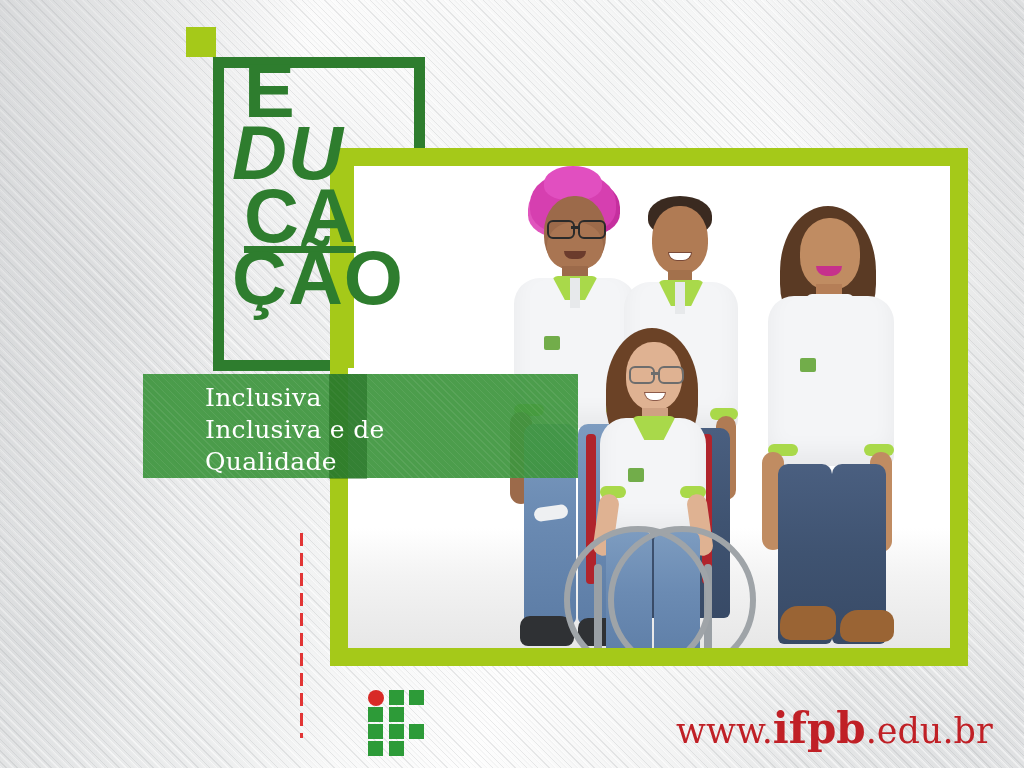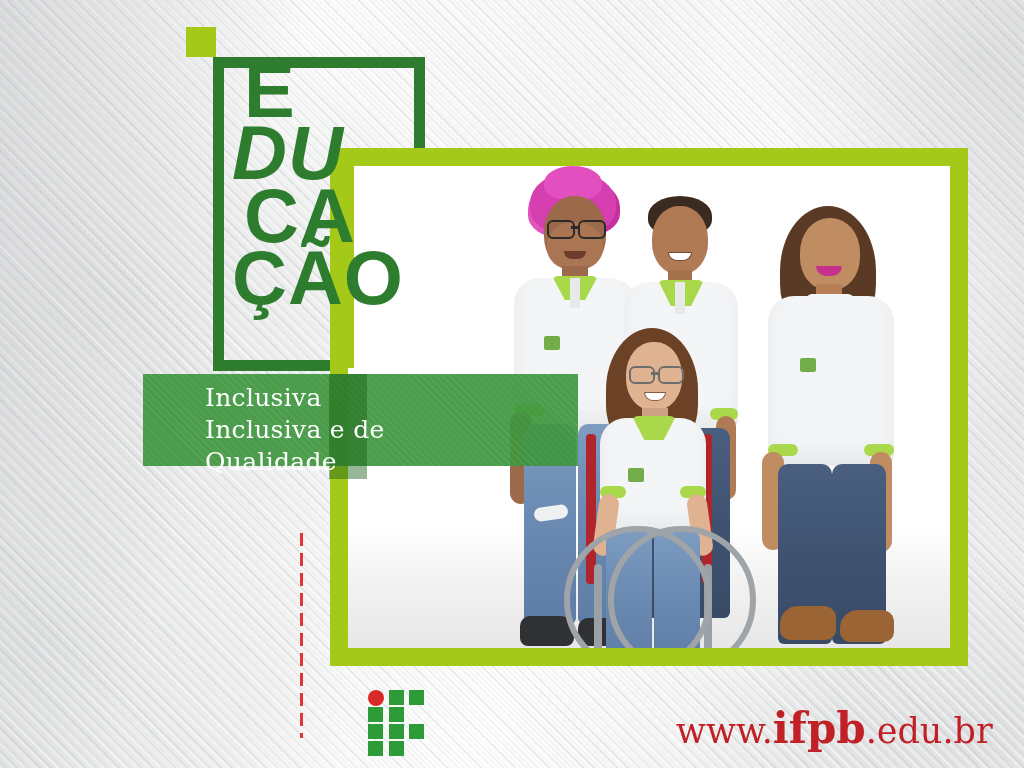--- a/index.html
+++ b/index.html
@@ -140,21 +140,21 @@
     color: #2e7d2e;
     font-weight: bold;
     letter-spacing: 1px;
     line-height: 0.82;
     font-size: 76px;
     z-index: 6;
   }
   .edu-line { display: block; white-space: nowrap; }
   .edu-line.l1 { margin-left: 12px; }
   .edu-line.l2 { margin-left: 0; font-style: italic; }
-  .edu-line.l3 { margin-left: 12px; }
+  .edu-line.l3 { margin-left: 12px; text-decoration: underline; }
   .edu-line.l4 { margin-left: 0px; }
 
   
   .lg-accent-h {
     position: absolute;
     left: 336px;
     top: 148px;
     width: 200px;
     height: 18px;
     background: #a5c919;
@@ -191,21 +191,21 @@
     margin-left: -6px;
     vertical-align: baseline;
   }
 
   
   .band {
     position: absolute;
     left: 143px;
     top: 374px;
     width: 435px;
-    height: 92px;
+    height: 104px;
     background: rgba(62,150,62,0.93);
     z-index: 8;
   }
   .band-stripes {
     position: absolute;
     inset: 0;
     background-image: repeating-linear-gradient(
         45deg,
         rgba(255,255,255,0.07) 0px,
         rgba(255,255,255,0.07) 1px,

